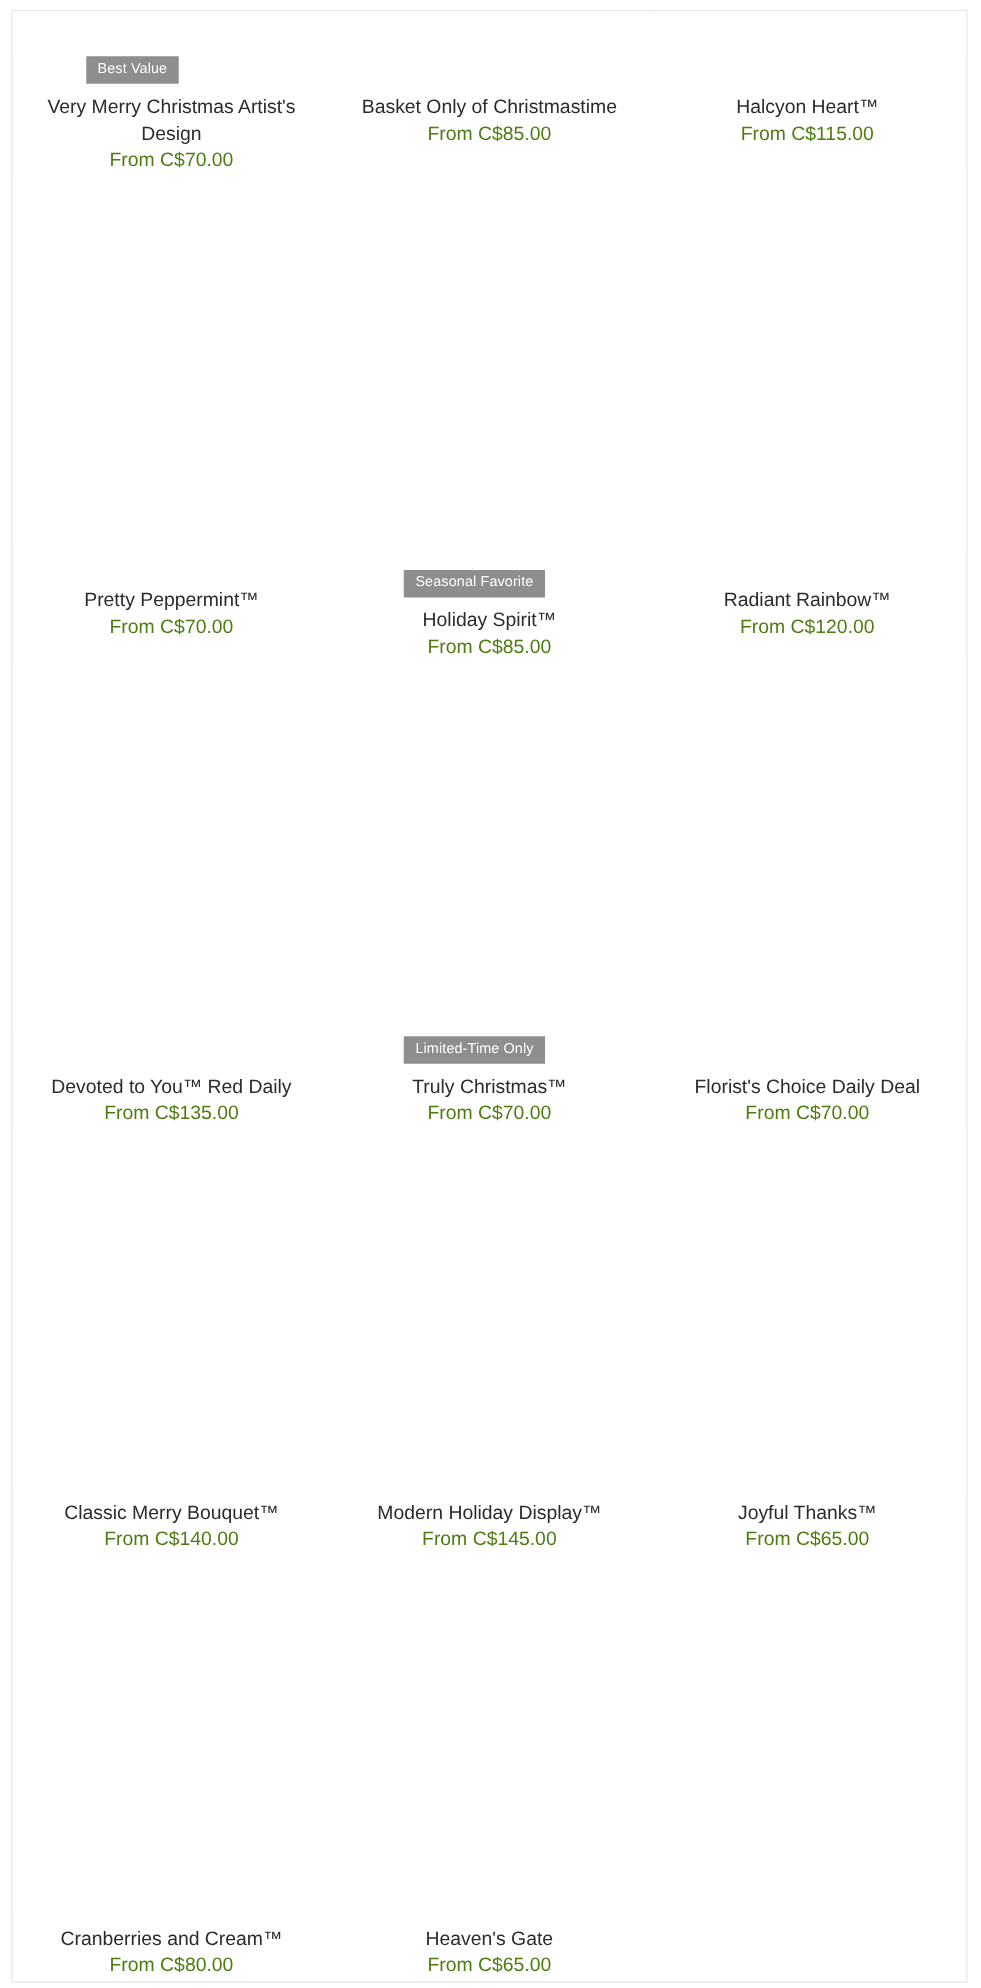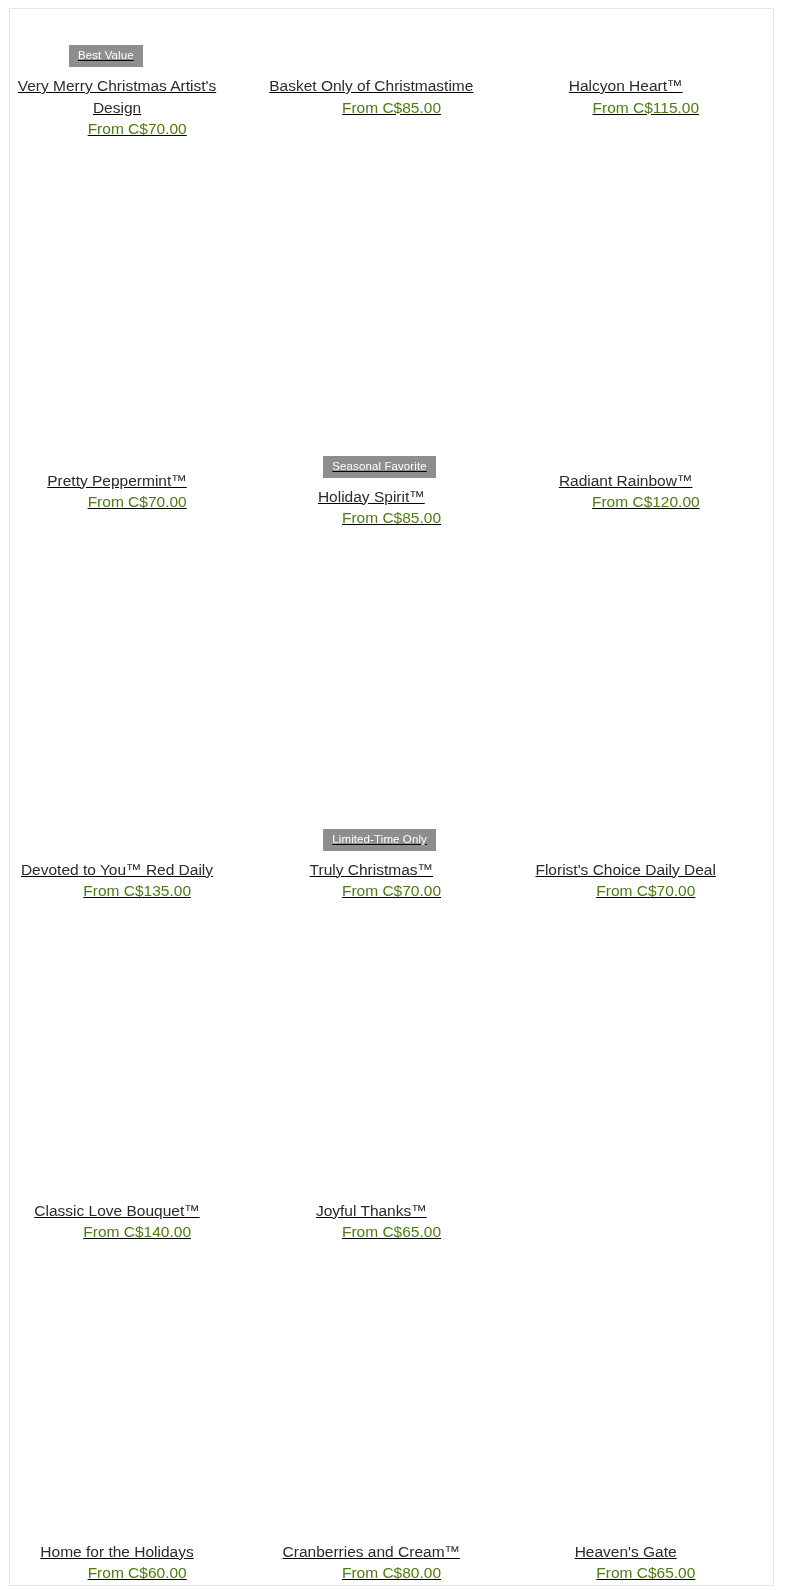--- a/index.html
+++ b/index.html
@@ -30,21 +30,21 @@
   }
   .row {
     display: flex;
     width: 100%;
   }
   .cell {
     width: 33.3333%;
     position: relative;
     display: flex;
     flex-direction: column;
-    text-decoration: underline;
+    align-items: center;
   }
   .thumb {
     width: 100%;
     background: #ffffff;
   }
   .badge-wrap {
     width: 100%;
     display: flex;
     padding-left: 59px;
     height: 22px;
@@ -158,35 +158,35 @@
           <div class="badge-wrap" style="height: 22px;">
             <span class="badge hidden"></span>
           </div>
           <div class="title">Florist's Choice Daily Deal</div>
           <div class="price">From C$70.00</div>
         </div>
       </div>
       <div class="row">
         <div class="cell">
           <div class="thumb" style="height: 290px;"></div>
-          <div class="title">Classic Love Bouquet™</div>
+          <div class="title">Classic Merry Bouquet™</div>
           <div class="price">From C$140.00</div>
+        </div>
+        <div class="cell">
+          <div class="thumb" style="height: 290px;"></div>
+          <div class="title">Modern Holiday Display™</div>
+          <div class="price">From C$145.00</div>
         </div>
         <div class="cell">
           <div class="thumb" style="height: 290px;"></div>
           <div class="title">Joyful Thanks™</div>
           <div class="price">From C$65.00</div>
         </div>
       </div>
       <div class="row">
-        <div class="cell">
-          <div class="thumb" style="height: 290px;"></div>
-          <div class="title">Home for the Holidays</div>
-          <div class="price">From C$60.00</div>
-        </div>
         <div class="cell">
           <div class="thumb" style="height: 290px;"></div>
           <div class="title">Cranberries and Cream™</div>
           <div class="price">From C$80.00</div>
         </div>
         <div class="cell">
           <div class="thumb" style="height: 290px;"></div>
           <div class="title">Heaven's Gate</div>
           <div class="price">From C$65.00</div>
         </div>

